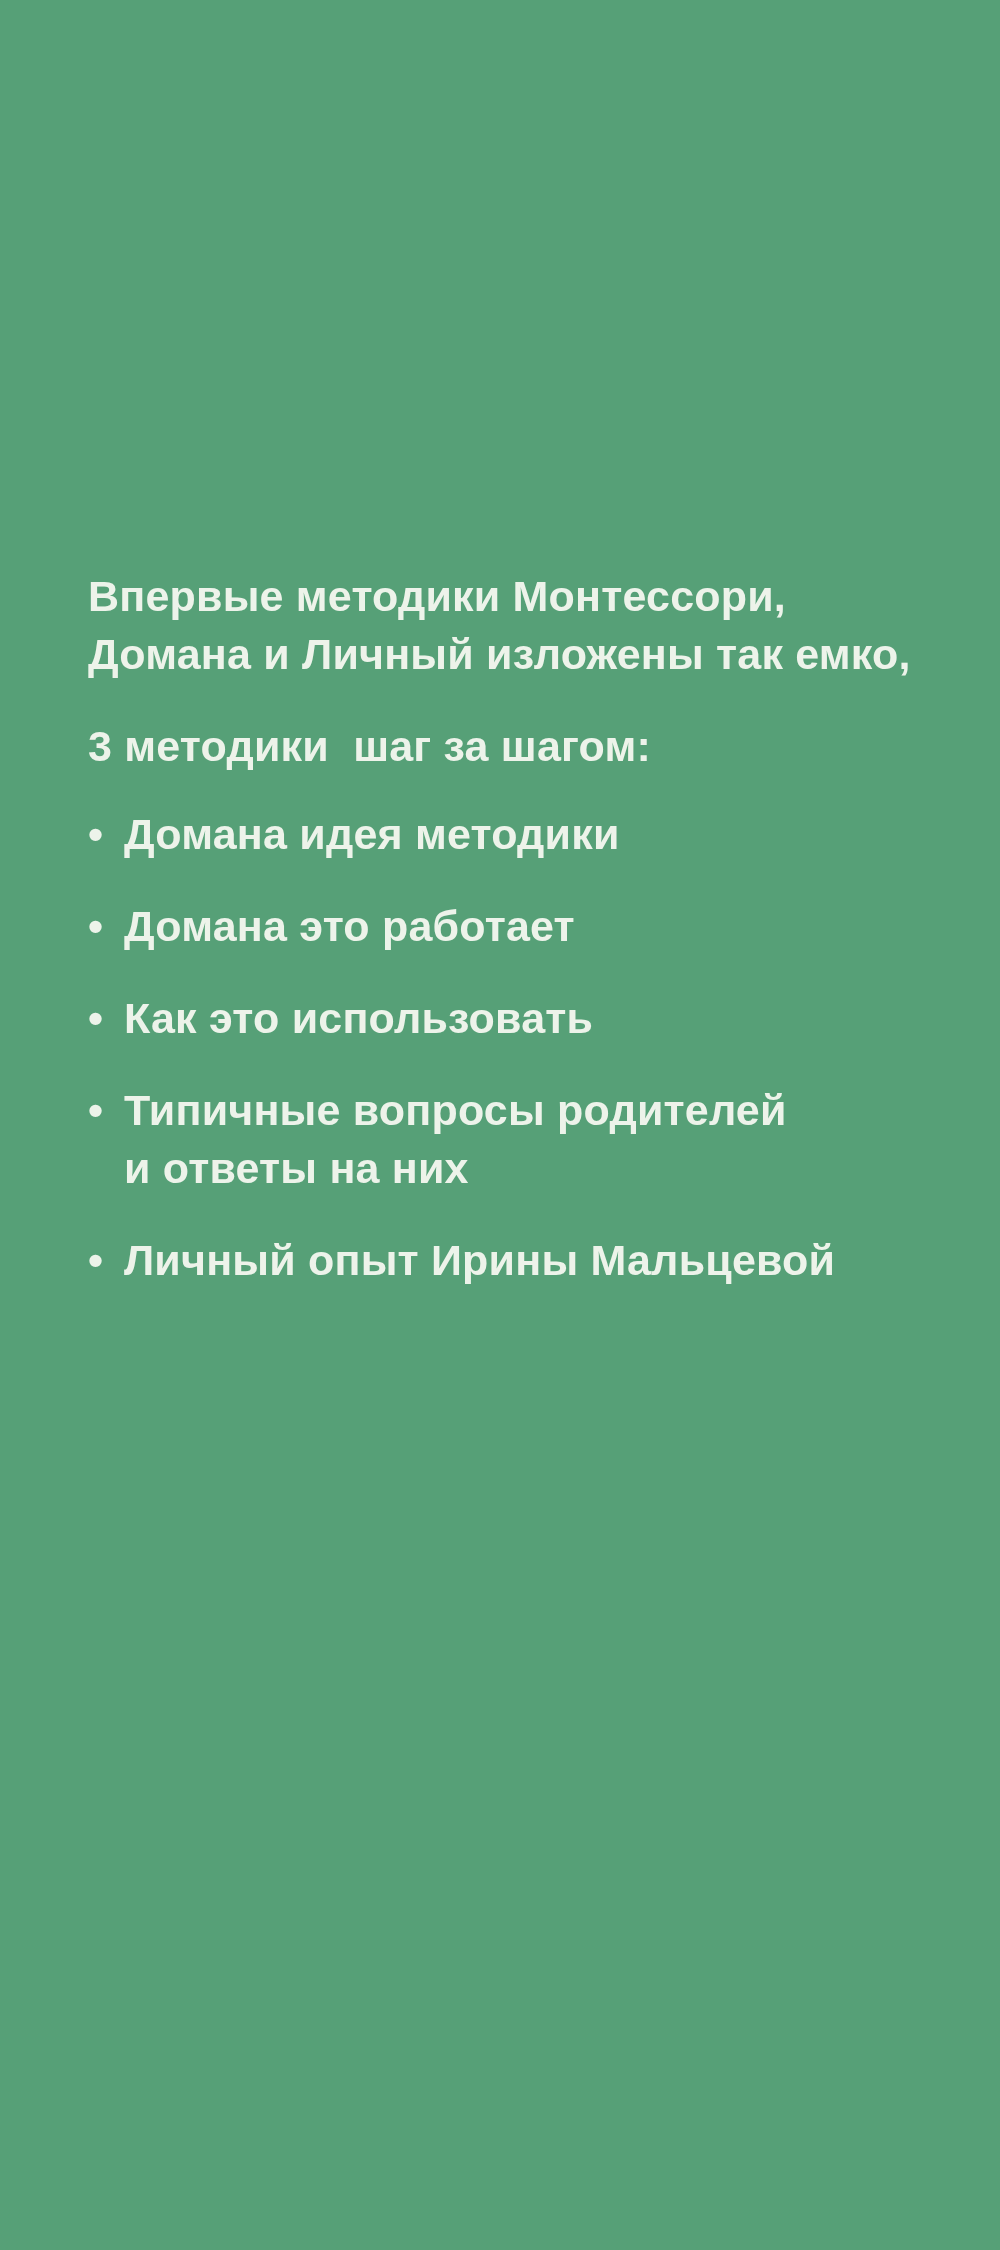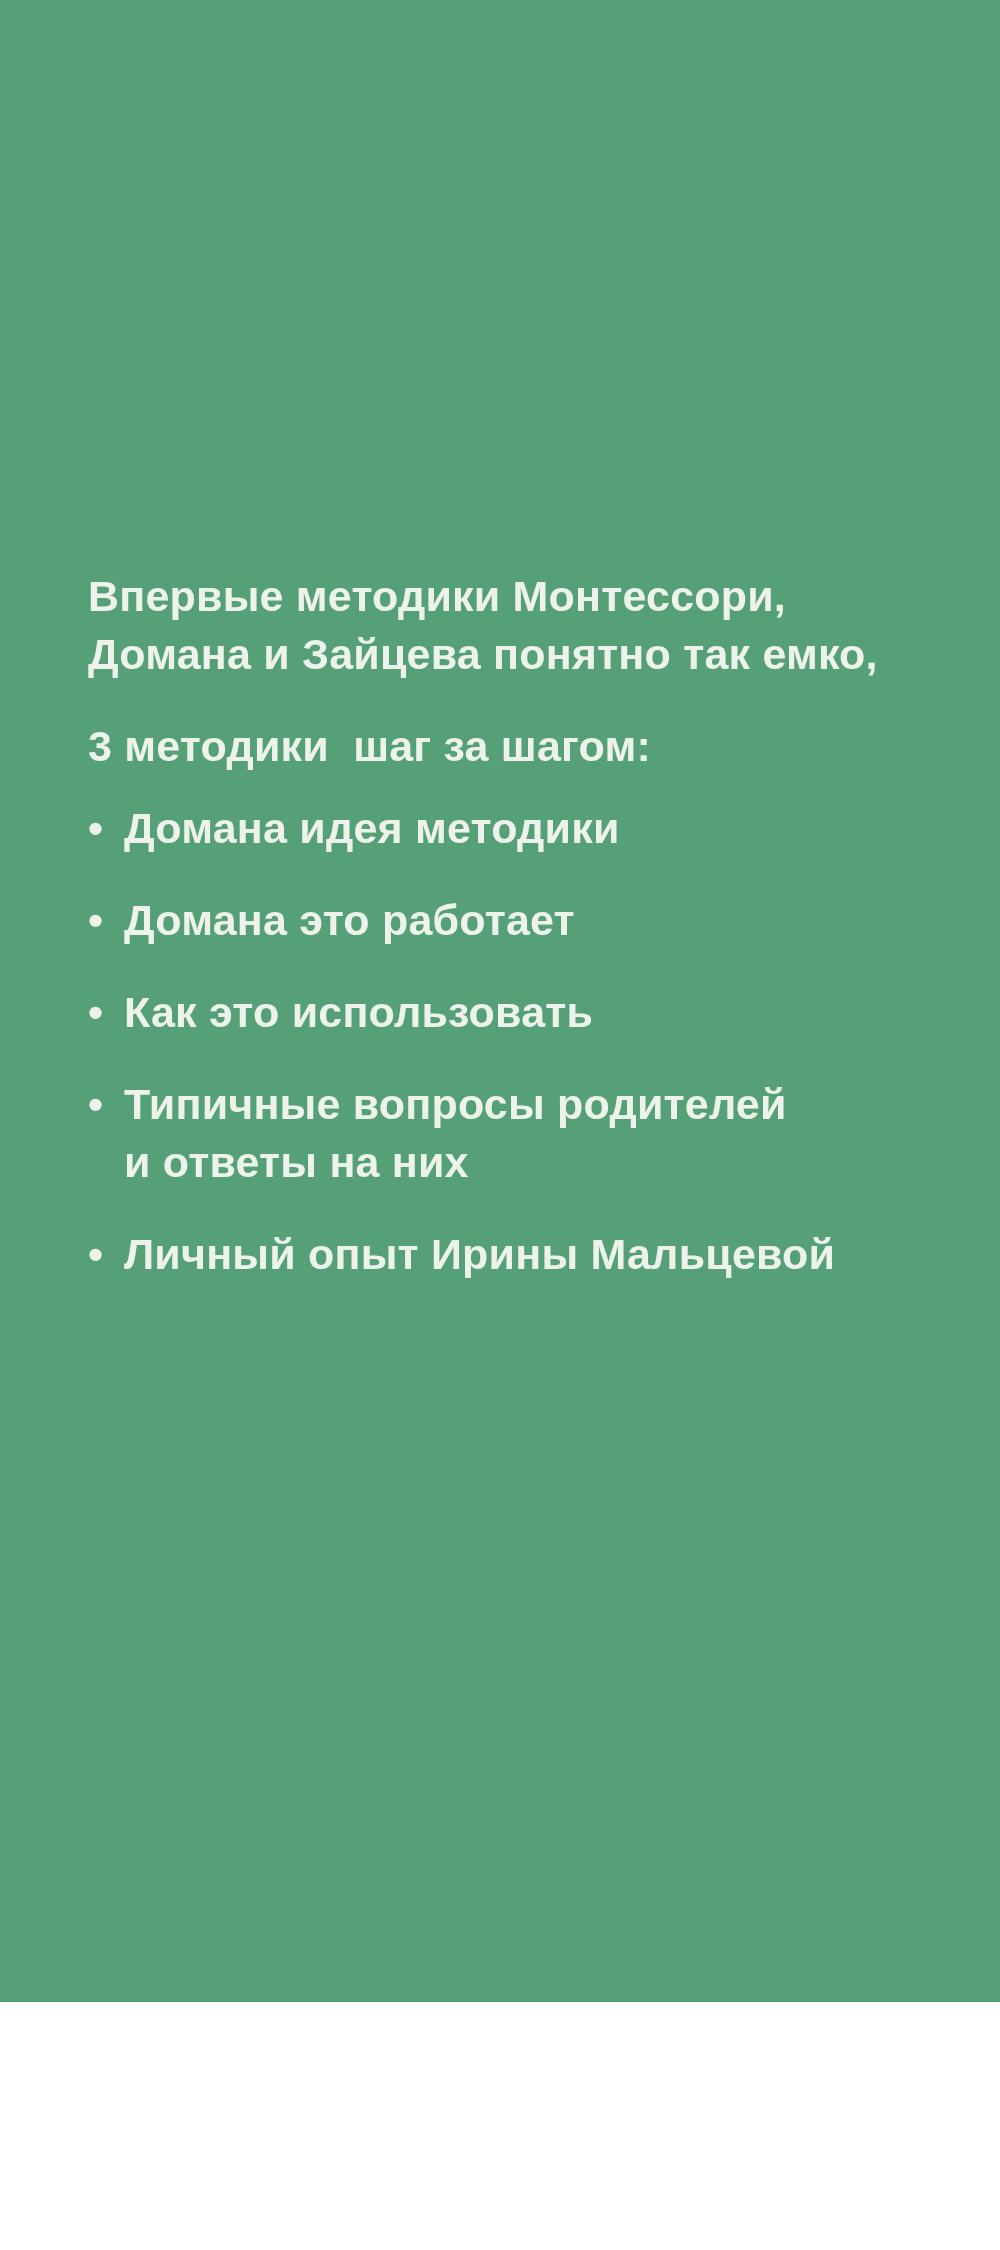--- a/index.html
+++ b/index.html
@@ -2,21 +2,21 @@
 <html><head>
 <meta charset="utf-8">
 <style>
   * { margin: 0; padding: 0; box-sizing: border-box; }
   html, body { margin: 0; padding: 0; }
   body { font-family: "Liberation Sans", "DejaVu Sans", sans-serif; }
 
   .page {
     position: relative;
     width: 1000px;
-    height: 2002px;
+    height: 2250px;
     background: #56a077;
     overflow: hidden;
     padding-left: 24px;
   }
 
   .content {
     position: absolute;
     left: 88px;
     top: 567px;
     width: 900px;
@@ -24,21 +24,21 @@
     font-size: 43px;
     line-height: 58px;
     font-weight: 600;
     letter-spacing: 0.2px;
   }
 
   .intro { margin-bottom: 34px; }
   .intro-line { white-space: nowrap; }
 
   .section-heading {
-    margin-bottom: 24px;
+    margin-bottom: 30px;
     white-space: pre-wrap; 
   }
 
   .bullet-item {
     display: flex;
     align-items: flex-start;
   }
   .bullet-item + .bullet-item { margin-top: 34px; }
 
   .bullet-marker {
@@ -52,21 +52,21 @@
   }
 </style>
 </head>
 <body>
 
 <div class="page" style="background: rgb(86, 160, 119);">
   <div class="content" style="color: rgb(237, 243, 234);">
 
     <div class="intro">
       <div class="intro-line">Впервые методики Монтессори,</div>
-      <div class="intro-line">Домана и Зайцева понятно так емко,</div>
+      <div class="intro-line">Домана и Личный изложены так емко,</div>
     </div>
 
     <div class="section-heading">3 методики  шаг за шагом:</div>
 
     <div class="bullet-list">
 
       <div class="bullet-item">
         <span class="bullet-marker">•</span>
         <span class="bullet-label">Домана идея методики</span>
       </div>

